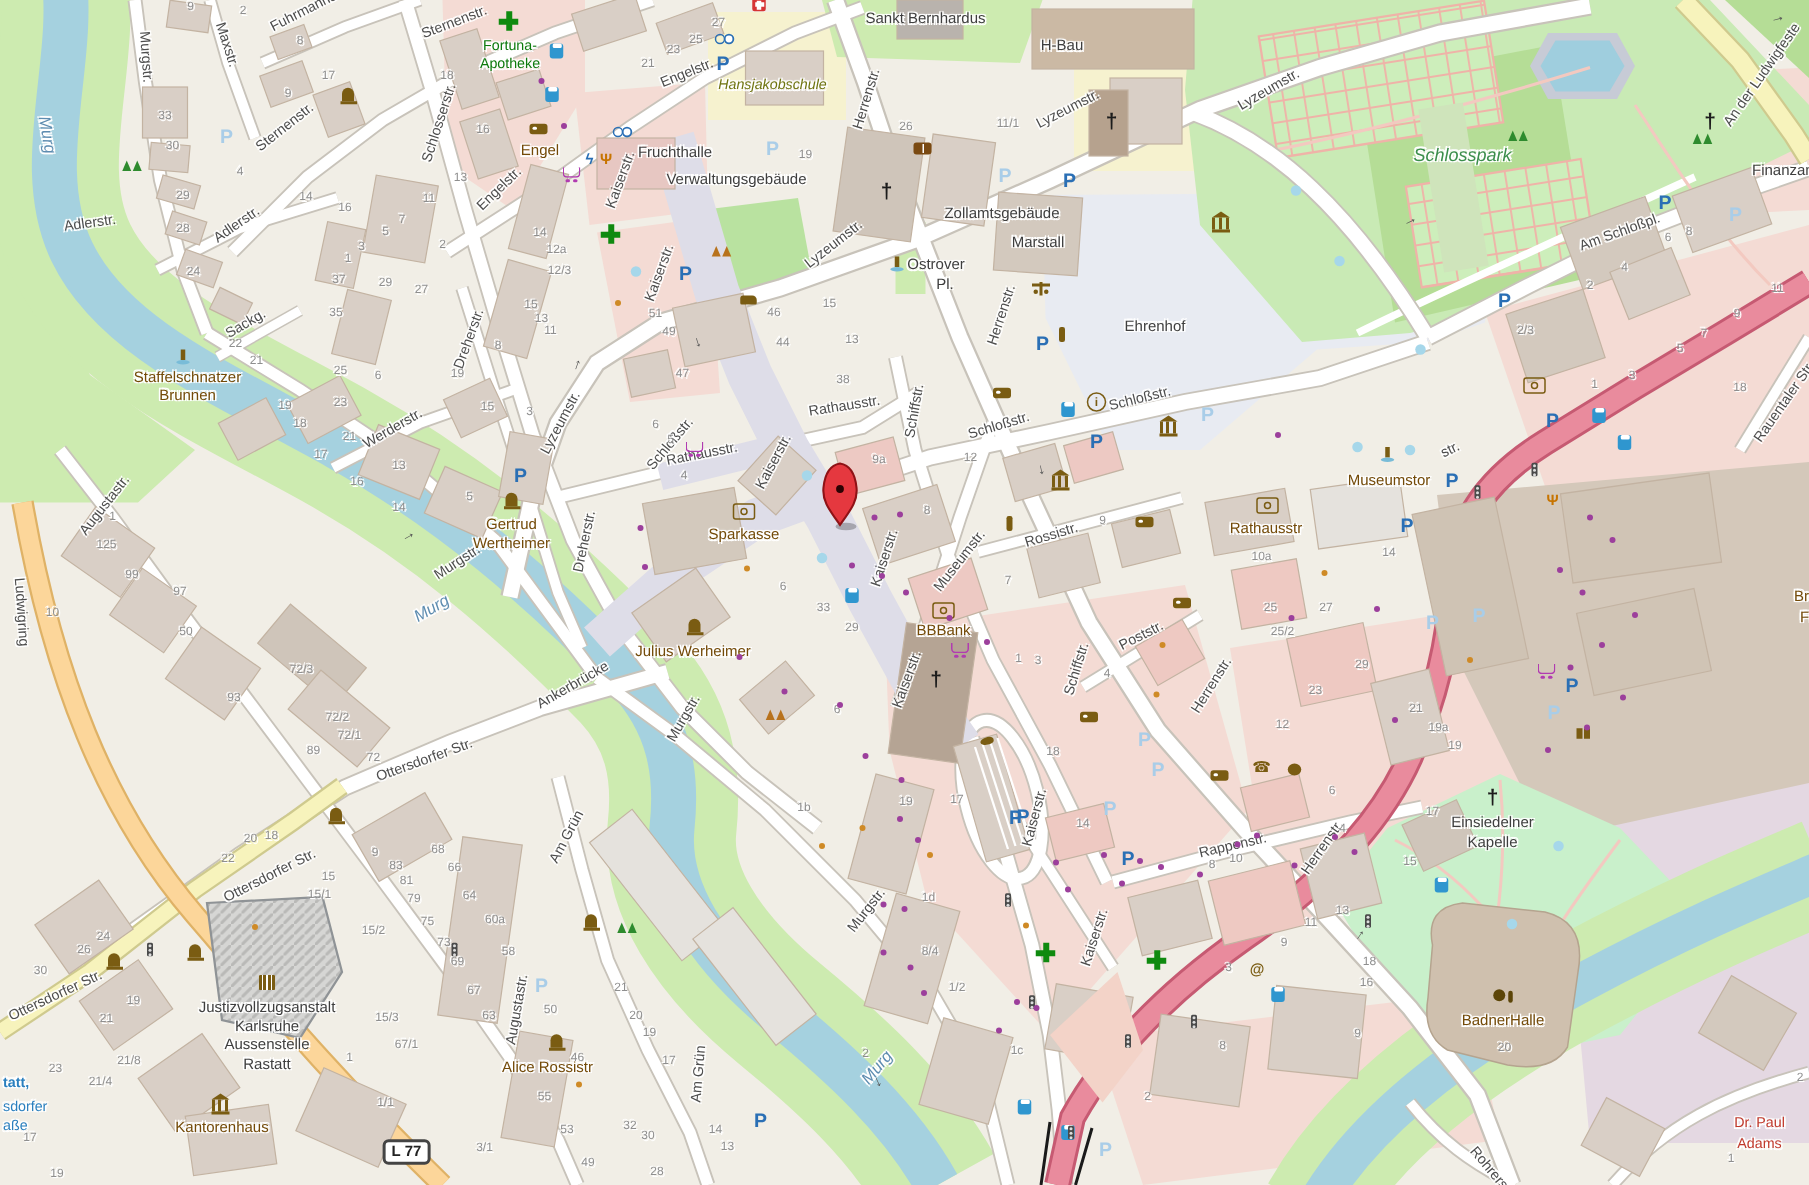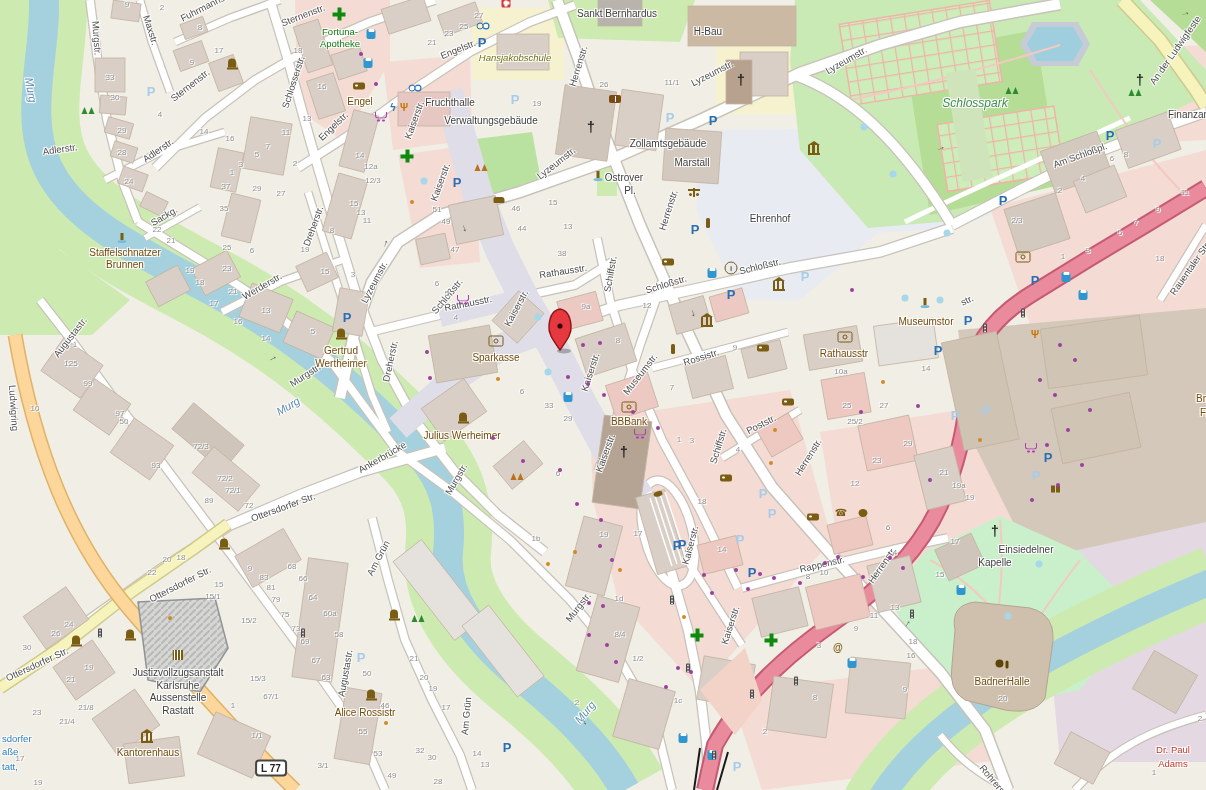--- a/index.html
+++ b/index.html
@@ -437,38 +437,38 @@
       <div class="lbl dark frag" style="left: 1168px; top: 114px; transform: translate(0px, -50%);">Finanzamt</div>
       <div class="lbl poi" style="left: 125px; top: 252px; transform: translate(-50%, -50%);">Staffelschnatzer</div>
       <div class="lbl poi" style="left: 125px; top: 264px; transform: translate(-50%, -50%);">Brunnen</div>
       <div class="lbl poi" style="left: 341px; top: 350px; transform: translate(-50%, -50%);">Gertrud</div>
       <div class="lbl poi" style="left: 341px; top: 363px; transform: translate(-50%, -50%);">Wertheimer</div>
       <div class="lbl poi" style="left: 496px; top: 357px; transform: translate(-50%, -50%);">Sparkasse</div>
       <div class="lbl poi" style="left: 462px; top: 435px; transform: translate(-50%, -50%);">Julius Werheimer</div>
       <div class="lbl poi" style="left: 629px; top: 421px; transform: translate(-50%, -50%);">BBBank</div>
       <div class="lbl poi" style="left: 844px; top: 353px; transform: translate(-50%, -50%);">Rathausstr</div>
       <div class="lbl poi" style="left: 926px; top: 321px; transform: translate(-50%, -50%);">Museumstor</div>
-      <div class="lbl dark" style="left: 995px; top: 549px; transform: translate(-50%, -50%); margin-left: 31px;">Einsiedelner</div>
+      <div class="lbl dark" style="left: 995px; top: 549px; transform: translate(-50%, -50%);">Einsiedelner</div>
       <div class="lbl dark" style="left: 995px; top: 562px; transform: translate(-50%, -50%);">Kapelle</div>
       <div class="lbl poi" style="left: 1002px; top: 681px; transform: translate(-50%, -50%);">BadnerHalle</div>
       <div class="lbl num" style="left: 1003px; top: 698px; transform: translate(-50%, -50%);">20</div>
       <div class="lbl dark" style="left: 178px; top: 672px; transform: translate(-50%, -50%);">Justizvollzugsanstalt</div>
       <div class="lbl dark" style="left: 178px; top: 685px; transform: translate(-50%, -50%);">Karlsruhe</div>
       <div class="lbl dark" style="left: 178px; top: 697px; transform: translate(-50%, -50%);">Aussenstelle</div>
       <div class="lbl dark" style="left: 178px; top: 710px; transform: translate(-50%, -50%);">Rastatt</div>
       <div class="lbl poi" style="left: 148px; top: 752px; transform: translate(-50%, -50%);">Kantorenhaus</div>
       <div class="lbl poi" style="left: 365px; top: 712px; transform: translate(-50%, -50%);">Alice Rossistr</div>
       <div class="lbl red" style="left: 1173px; top: 749px; transform: translate(-50%, -50%); text-align: right;">Dr. Paul</div>
       <div class="lbl red" style="left: 1173px; top: 763px; transform: translate(-50%, -50%);">Adams</div>
       <div class="lbl water" style="left: 31px; top: 90px; transform: translate(-50%, -50%) rotate(80deg);">Murg</div>
       <div class="lbl water" style="left: 288px; top: 406px; transform: translate(-50%, -50%) rotate(-30deg);">Murg</div>
       <div class="lbl water" style="left: 585px; top: 712px; transform: translate(-50%, -50%) rotate(-50deg);">Murg</div>
       <div class="lbl poi frag" style="left: 1196px; top: 398px; transform: translate(0px, -50%);">Brau</div>
       <div class="lbl poi frag" style="left: 1200px; top: 412px; transform: translate(0px, -50%);">Fr</div>
-      <div class="lbl blue frag" style="left: 2px; top: 766px; transform: translate(0px, -50%);">tatt,</div>
+      <div class="lbl blue frag" style="left: 2px; top: 722px; transform: translate(0px, -50%); font-weight: bold;">tatt,</div>
       <div class="lbl blue frag" style="left: 2px; top: 738px; transform: translate(0px, -50%);">sdorfer</div>
       <div class="lbl blue frag" style="left: 2px; top: 751px; transform: translate(0px, -50%);">aße</div>
       <div class="lbl num" style="left: 127px; top: 4px; transform: translate(-50%, -50%);">9</div>
       <div class="lbl num" style="left: 162px; top: 7px; transform: translate(-50%, -50%);">2</div>
       <div class="lbl num" style="left: 200px; top: 27px; transform: translate(-50%, -50%);">8</div>
       <div class="lbl num" style="left: 219px; top: 50px; transform: translate(-50%, -50%);">17</div>
       <div class="lbl num" style="left: 298px; top: 50px; transform: translate(-50%, -50%);">18</div>
       <div class="lbl num" style="left: 192px; top: 62px; transform: translate(-50%, -50%);">9</div>
       <div class="lbl num" style="left: 322px; top: 86px; transform: translate(-50%, -50%);">16</div>
       <div class="lbl num" style="left: 110px; top: 77px; transform: translate(-50%, -50%);">33</div>
@@ -525,21 +525,21 @@
       <div class="lbl num" style="left: 1063px; top: 256px; transform: translate(-50%, -50%);">1</div>
       <div class="lbl num" style="left: 1088px; top: 250px; transform: translate(-50%, -50%);">3</div>
       <div class="lbl num" style="left: 1120px; top: 232px; transform: translate(-50%, -50%);">5</div>
       <div class="lbl num" style="left: 1136px; top: 222px; transform: translate(-50%, -50%);">7</div>
       <div class="lbl num" style="left: 1158px; top: 209px; transform: translate(-50%, -50%);">9</div>
       <div class="lbl num" style="left: 1185px; top: 192px; transform: translate(-50%, -50%);">11</div>
       <div class="lbl num" style="left: 1160px; top: 258px; transform: translate(-50%, -50%);">18</div>
       <div class="lbl num" style="left: 75px; top: 344px; transform: translate(-50%, -50%);">1</div>
       <div class="lbl num" style="left: 71px; top: 363px; transform: translate(-50%, -50%);">125</div>
       <div class="lbl num" style="left: 88px; top: 383px; transform: translate(-50%, -50%);">99</div>
-      <div class="lbl num" style="left: 104px; top: 413px; transform: translate(-50%, -50%); padding-left: 32px;">97</div>
+      <div class="lbl num" style="left: 104px; top: 394px; transform: translate(-50%, -50%); padding-left: 32px;">97</div>
       <div class="lbl num" style="left: 124px; top: 421px; transform: translate(-50%, -50%);">50</div>
       <div class="lbl num" style="left: 35px; top: 408px; transform: translate(-50%, -50%);">10</div>
       <div class="lbl num" style="left: 156px; top: 465px; transform: translate(-50%, -50%);">93</div>
       <div class="lbl num" style="left: 201px; top: 446px; transform: translate(-50%, -50%);">72/3</div>
       <div class="lbl num" style="left: 225px; top: 478px; transform: translate(-50%, -50%);">72/2</div>
       <div class="lbl num" style="left: 233px; top: 490px; transform: translate(-50%, -50%);">72/1</div>
       <div class="lbl num" style="left: 209px; top: 500px; transform: translate(-50%, -50%);">89</div>
       <div class="lbl num" style="left: 249px; top: 505px; transform: translate(-50%, -50%);">72</div>
       <div class="lbl num" style="left: 190px; top: 270px; transform: translate(-50%, -50%);">19</div>
       <div class="lbl num" style="left: 200px; top: 282px; transform: translate(-50%, -50%);">18</div>

